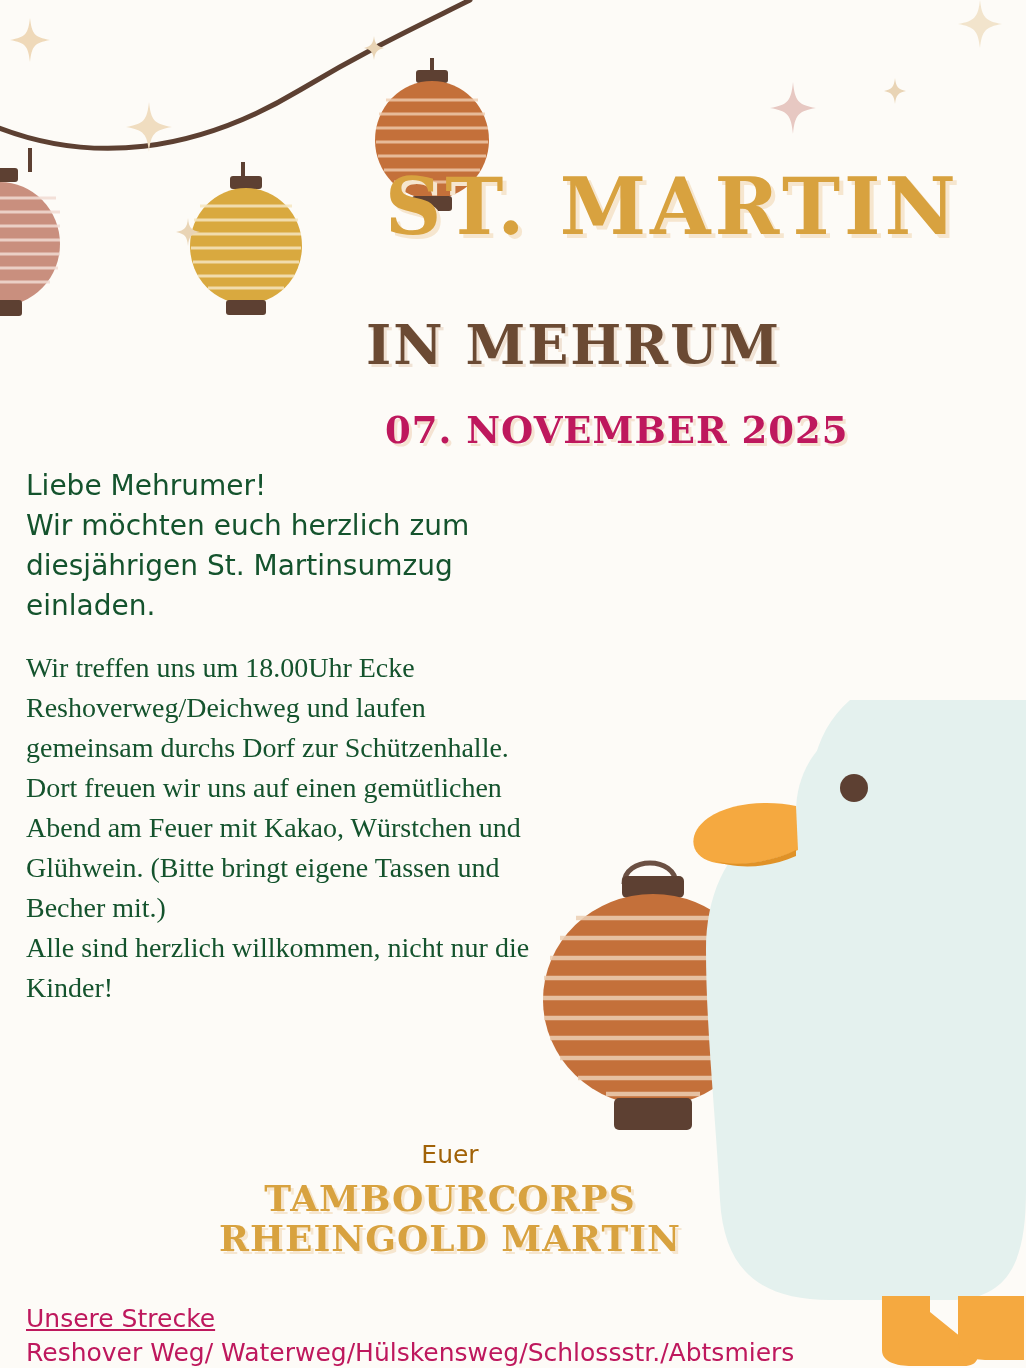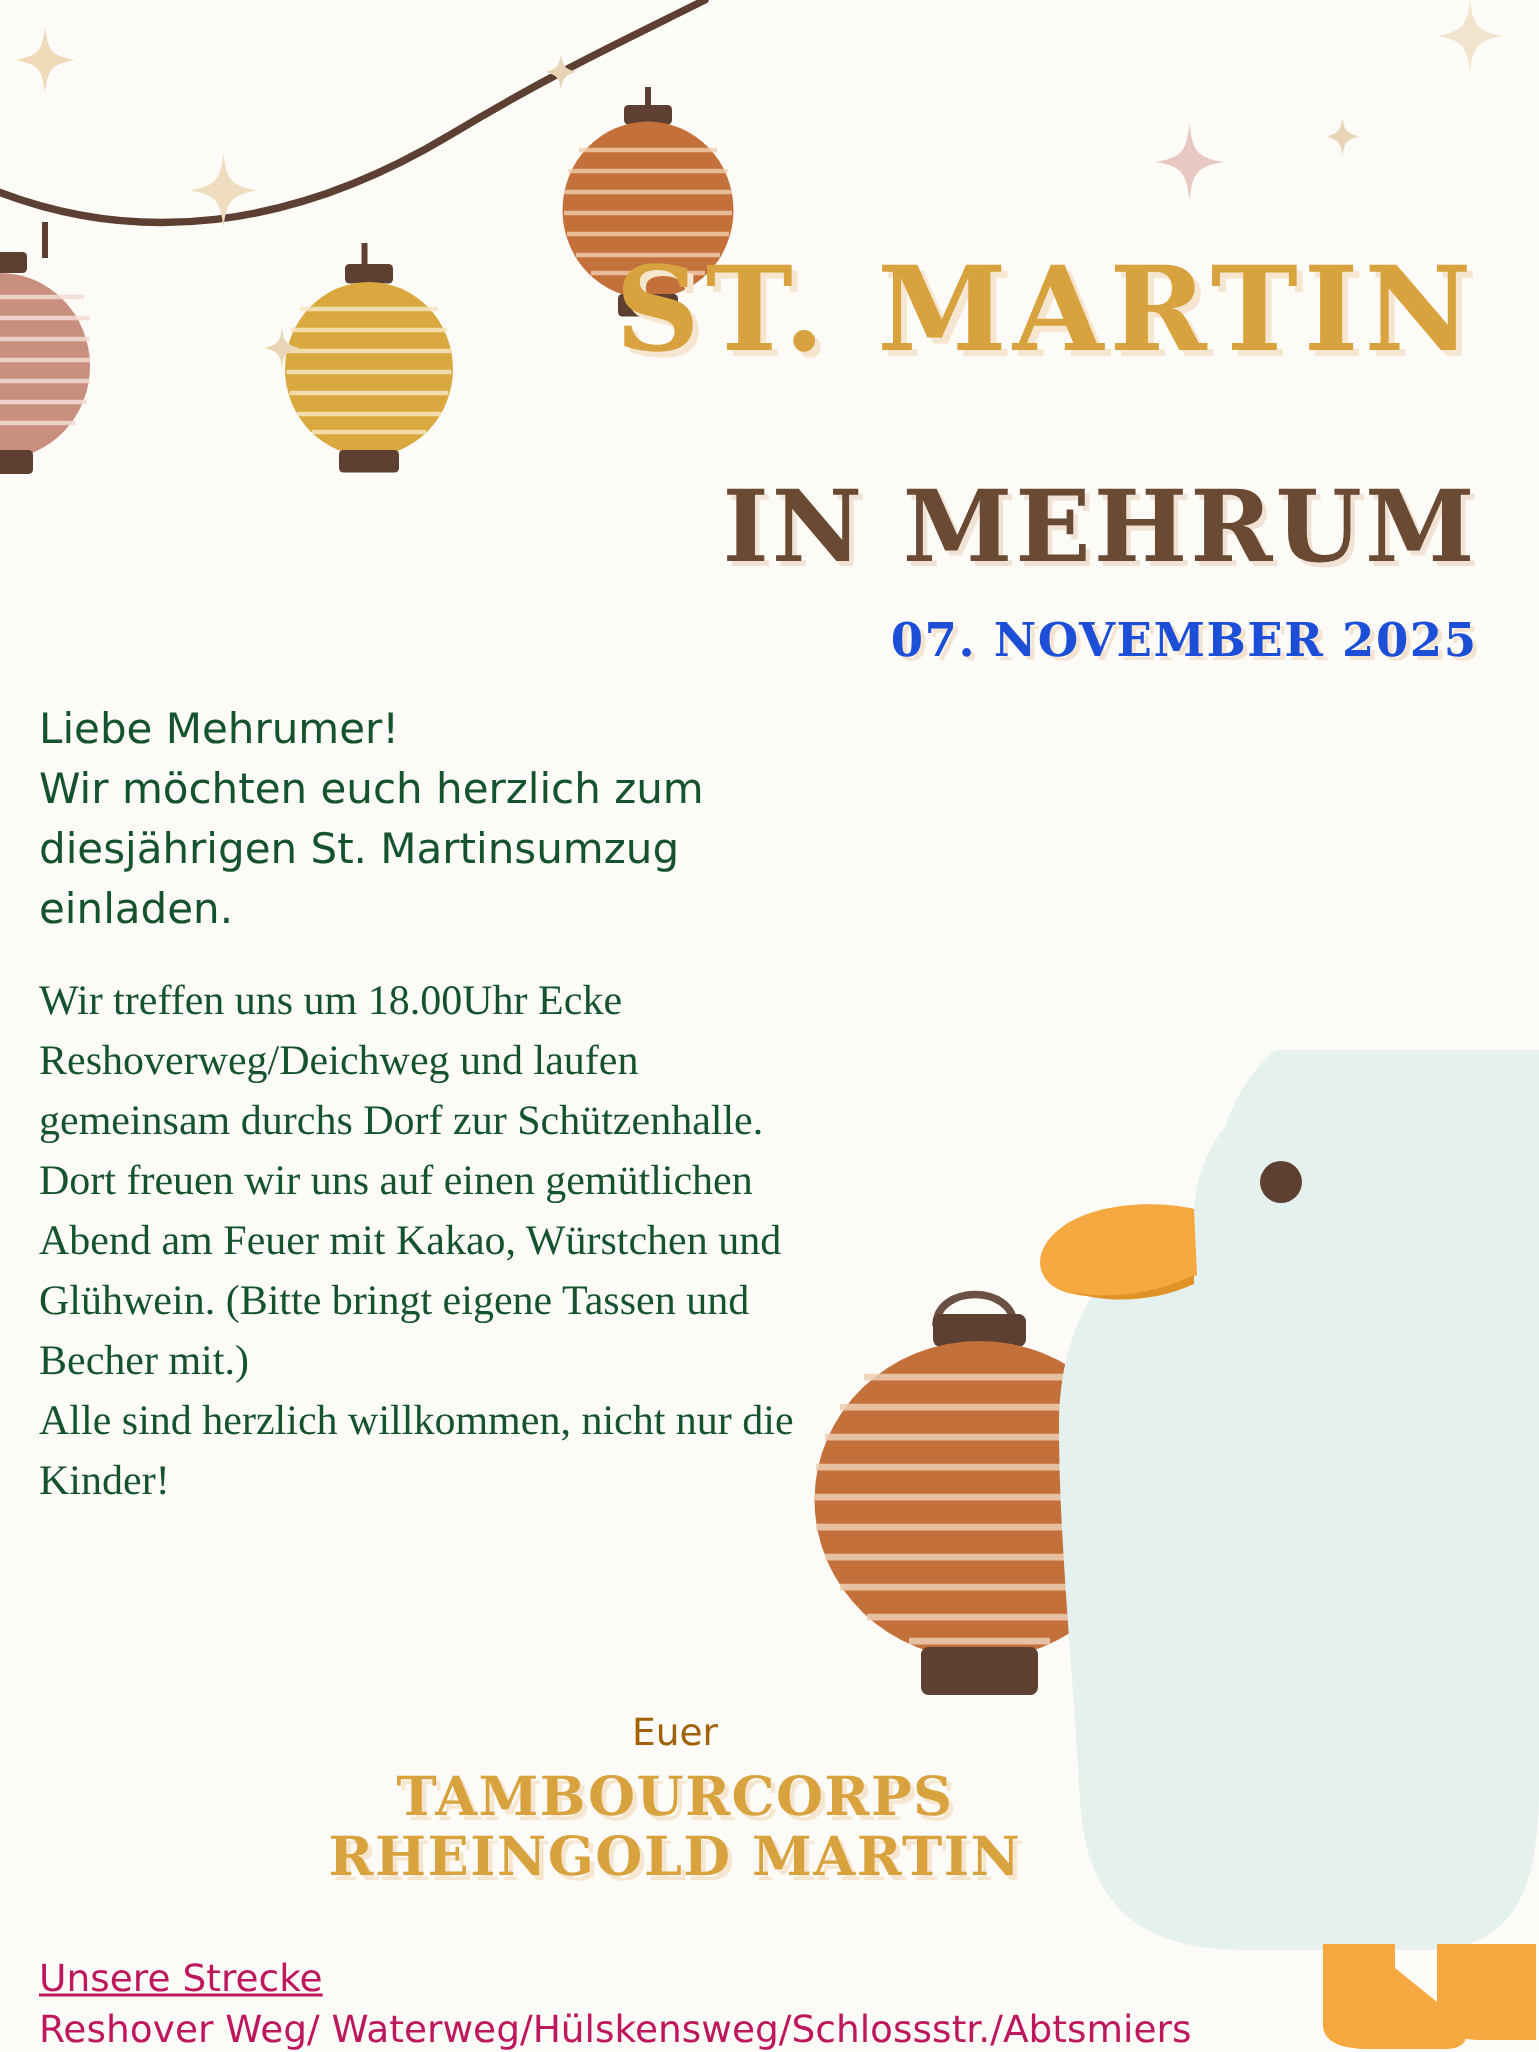--- a/index.html
+++ b/index.html
@@ -40,54 +40,54 @@
   .lantern {
     position: absolute;
   }
 
   
   .title-main {
     position: absolute;
     left: 385px;
     top: 168px;
     width: 600px;
-    text-align: right;
+    text-align: left;
     font-family: "DejaVu Serif", serif;
     font-weight: bold;
     font-size: 78px;
     letter-spacing: 4px;
     color: #d8a23f;
     text-shadow: 4px 4px 0 #f6e6cf;
     line-height: 1;
   }
   .title-sub {
     position: absolute;
-    left: 385px;
+    left: 366px;
     top: 318px;
     width: 600px;
-    text-align: right;
+    text-align: left;
     font-family: "DejaVu Serif", serif;
     font-weight: bold;
-    font-size: 66px;
+    font-size: 54px;
     letter-spacing: 2px;
     color: #6b4a33;
     text-shadow: 3px 3px 0 #f0e2d4;
     line-height: 1;
   }
   .title-date {
     position: absolute;
     left: 385px;
     top: 412px;
     width: 600px;
-    text-align: right;
+    text-align: left;
     font-family: "DejaVu Serif", serif;
     font-weight: bold;
-    font-size: 31px;
+    font-size: 37px;
     letter-spacing: 1px;
-    color: #1d4ed8;
+    color: #be185d;
     text-shadow: 3px 3px 0 #f5e3d2;
     line-height: 1;
   }
 
   
   .body-text {
     position: absolute;
     left: 26px;
     top: 466px;
     width: 520px;

